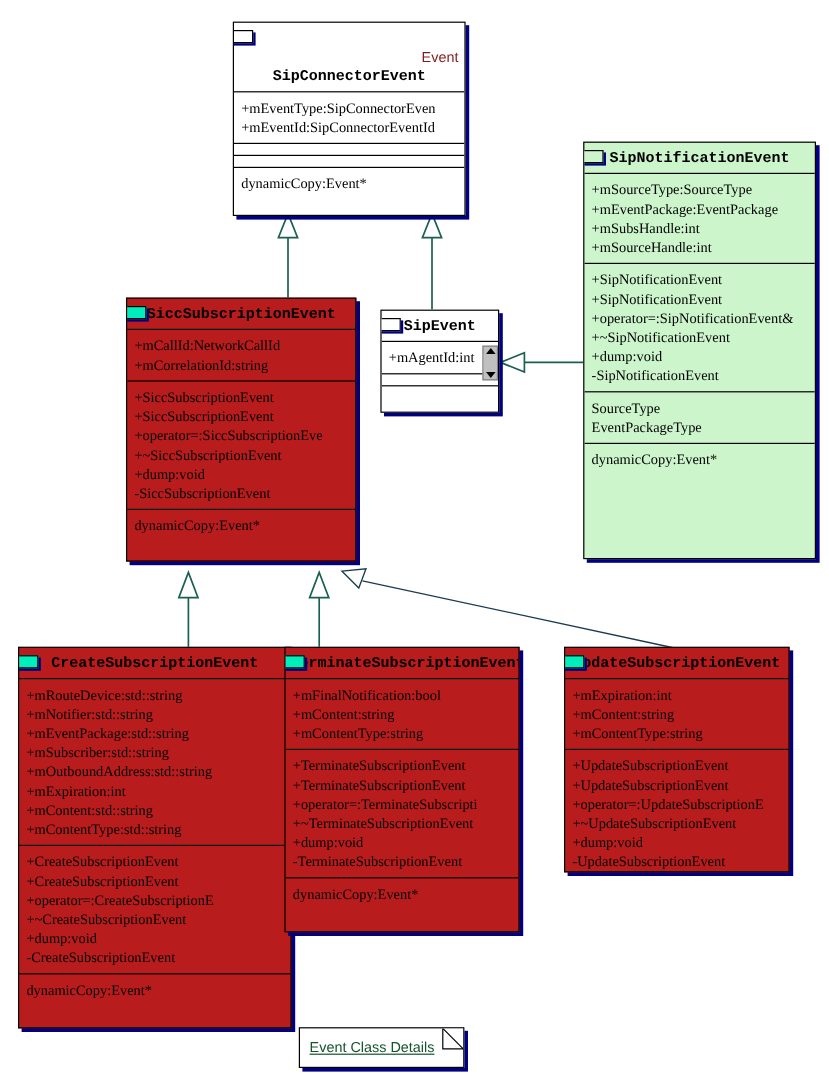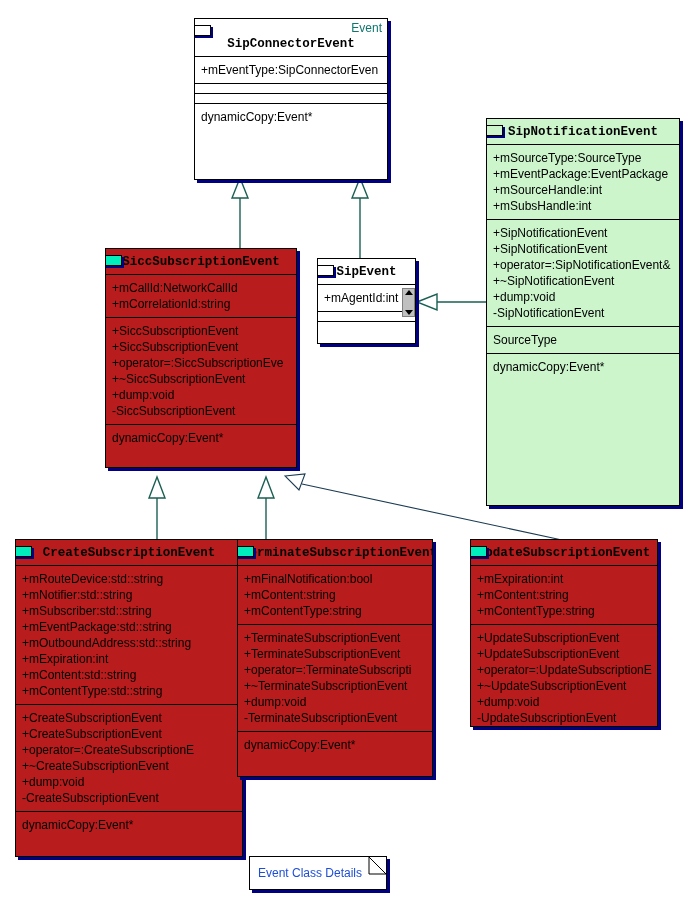--- a/index.html
+++ b/index.html
@@ -56,38 +56,40 @@
     box-shadow: 2px 2px 0 0 #000080;
     z-index: 4;
   }
   .uml-class.cyan  > .class-tab { background: #00eebb; }
   .uml-class.green > .class-tab { background: #ccf5cc; }
   .uml-class.white > .class-tab { background: #ffffff; }
 
   .stereotype {
     text-align: right;
     font-size: 12px;
-    color: #0f766e;
+    color: #7f1d1d;
     padding: 2px 5px 0 0;
     line-height: 14px;
     white-space: nowrap;
+    margin-top: 20px;
   }
   .class-title {
     text-align: center;
     font-weight: bold;
     font-size: 12.5px;
     color: #000000;
     line-height: 16px;
     padding: 1px 4px 4px 4px;
     white-space: nowrap;
     font-family: Liberation Mono, monospace;
   }
   .compartment {
     border-top: 1px solid #000000;
     padding: 5px 0 5px 0;
+    font-family: Liberation Serif, serif;
   }
   .compartment.blank {
     height: 9px;
     padding: 0;
   }
   .member {
     font-size: 12px;
     line-height: 16px;
     color: #000000;
     white-space: nowrap;
@@ -134,23 +136,24 @@
     position: absolute;
     right: -1px;
     top: -1px;
     width: 26px;
     height: 26px;
     overflow: hidden;
   }
   .uml-note .note-text {
     font-size: 12px;
     line-height: 14px;
-    color: #1d4ed8;
+    color: #14532d;
     padding: 9px 26px 6px 8px;
     white-space: nowrap;
+    text-decoration: underline;
   }
 </style>
 </head>
 <body>
 
 <div id="canvas">
 
   <svg id="edges" viewBox="0 0 691 901" width="691" height="901">
 
     <g>
@@ -183,47 +186,49 @@
       <polygon points="285,476 305,474 299,490" fill="#ffffff" stroke="#1a3a52" stroke-width="1.1"></polygon>
     </g>
   </svg>
 
   <div class="uml-class white" style="left:194px; top:18px; width:194px; height:162px;">
     <div class="class-tab"></div>
     <div class="stereotype">Event</div>
     <div class="class-title">SipConnectorEvent</div>
     <div class="compartment">
       <div class="member">+mEventType:SipConnectorEven</div>
+      <div class="member">+mEventId:SipConnectorEventId</div>
     </div>
     <div class="compartment blank"></div>
     <div class="compartment blank"></div>
     <div class="compartment">
       <div class="member">dynamicCopy:Event*</div>
     </div>
   </div>
 
-  <div class="uml-class green" style="left:486px; top:118px; width:194px; height:388px;">
+  <div class="uml-class green" style="left:486px; top:118px; width:194px; height:348px;">
     <div class="class-tab"></div>
     <div class="class-title" style="padding-top:5px;">SipNotificationEvent</div>
     <div class="compartment">
       <div class="member">+mSourceType:SourceType</div>
       <div class="member">+mEventPackage:EventPackage</div>
+      <div class="member">+mSubsHandle:int</div>
       <div class="member">+mSourceHandle:int</div>
-      <div class="member">+mSubsHandle:int</div>
     </div>
     <div class="compartment">
       <div class="member">+SipNotificationEvent</div>
       <div class="member">+SipNotificationEvent</div>
       <div class="member">+operator=:SipNotificationEvent&amp;</div>
       <div class="member">+~SipNotificationEvent</div>
       <div class="member">+dump:void</div>
       <div class="member">-SipNotificationEvent</div>
     </div>
     <div class="compartment">
       <div class="member">SourceType</div>
+      <div class="member">EventPackageType</div>
     </div>
     <div class="compartment">
       <div class="member">dynamicCopy:Event*</div>
     </div>
   </div>
 
   <div class="uml-class cyan" style="left:105px; top:248px; width:192px; height:220px;">
     <div class="class-tab"></div>
     <div class="class-title" style="padding-top:5px;">SiccSubscriptionEvent</div>
     <div class="compartment">
@@ -257,22 +262,22 @@
     <div class="track"></div>
     <div class="arr down"></div>
   </div>
 
   <div class="uml-class cyan" style="left:15px; top:539px; width:228px; height:318px;">
     <div class="class-tab"></div>
     <div class="class-title" style="padding-top:5px;">CreateSubscriptionEvent</div>
     <div class="compartment">
       <div class="member">+mRouteDevice:std::string</div>
       <div class="member">+mNotifier:std::string</div>
+      <div class="member">+mEventPackage:std::string</div>
       <div class="member">+mSubscriber:std::string</div>
-      <div class="member">+mEventPackage:std::string</div>
       <div class="member">+mOutboundAddress:std::string</div>
       <div class="member">+mExpiration:int</div>
       <div class="member">+mContent:std::string</div>
       <div class="member">+mContentType:std::string</div>
     </div>
     <div class="compartment">
       <div class="member">+CreateSubscriptionEvent</div>
       <div class="member">+CreateSubscriptionEvent</div>
       <div class="member">+operator=:CreateSubscriptionE</div>
       <div class="member">+~CreateSubscriptionEvent</div>

